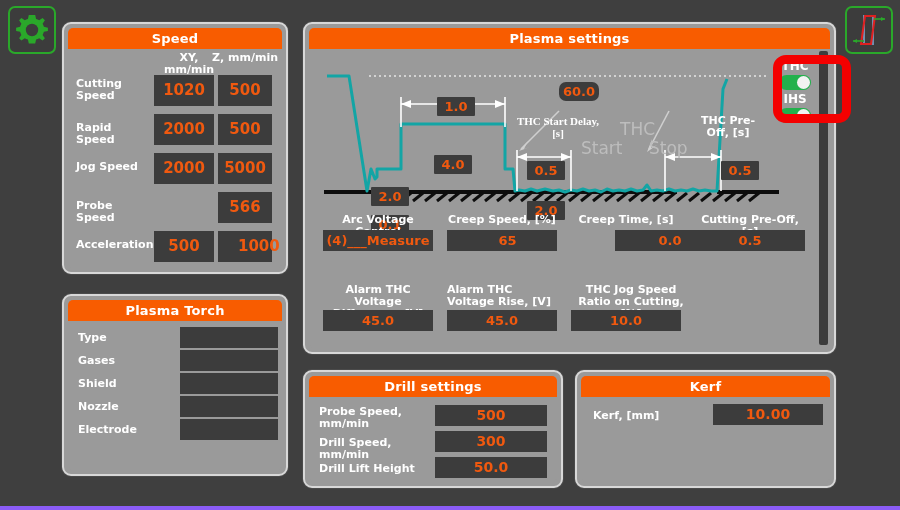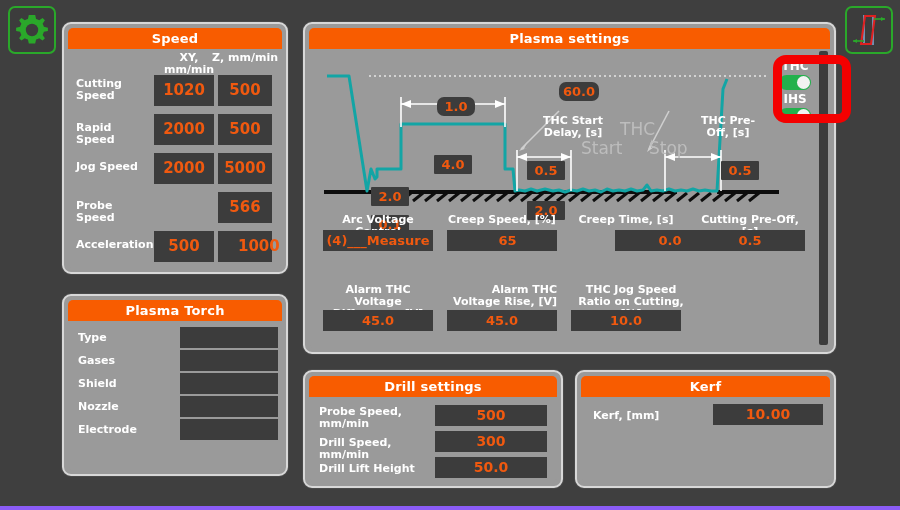--- a/index.html
+++ b/index.html
@@ -234,30 +234,30 @@
           </g>
           <polygon points="210,102 219,92 215,100 221,98" fill="#cfcfcf"></polygon>
           <g stroke="#cfcfcf" stroke-width="1.6" fill="none">
             <line x1="360" y1="62" x2="340" y2="100"></line>
           </g>
           <polygon points="338,103 343,90 342,99 348,96" fill="#cfcfcf"></polygon>
         </svg>
 
         
         <div class="dimlabel" style="left:250px;top:33px;width:40px;border-radius:7px;">60.0</div>
-        <div class="dimlabel" style="left:128px;top:48px;width:38px;border-radius:7px;">1.0</div>
+        <div class="dimlabel" style="left:128px;top:48px;width:38px;">1.0</div>
         <div class="dimlabel" style="left:125px;top:106px;width:38px;">4.0</div>
         <div class="dimlabel" style="left:62px;top:138px;width:38px;">2.0</div>
         <div class="dimlabel" style="left:62px;top:166px;width:38px;">0.1</div>
         <div class="dimlabel" style="left:218px;top:112px;width:38px;">0.5</div>
         <div class="dimlabel" style="left:218px;top:152px;width:38px;">2.0</div>
         <div class="dimlabel" style="left:412px;top:112px;width:38px;">0.5</div>
 
         
-        <div class="antext" style="left:218px;top:66px;width:92px;">THC Start Delay, [s]</div>
+        <div class="antext" style="left:203px;top:66px;width:92px;font-family:Liberation Serif, serif;">THC Start Delay, [s]</div>
         <div class="antext" style="left:384px;top:66px;width:70px;">THC Pre-Off, [s]</div>
         <div class="greytext" style="left:311px;top:71px;">THC</div>
         <div class="greytext" style="left:272px;top:90px;">Start</div>
         <div class="greytext" style="left:340px;top:90px;">Stop</div>
       </div>
 
       <div id="thc-toggles">
         <div>
           <div class="tgl-label">THC</div>
           <div class="tgl">
@@ -280,21 +280,21 @@
 
       <div class="lbl" style="left:262px;top:186px;width:110px;text-align:center;">Creep Time, [s]</div>
       <div class="vbox" style="left:262px;top:202px;width:110px;height:21px;font-size:13px;line-height:21px;margin-left:44px;">0.0</div>
 
       <div class="lbl" style="left:386px;top:186px;width:110px;text-align:center;">Cutting Pre-Off, [s]</div>
       <div class="vbox" style="left:386px;top:202px;width:110px;height:21px;font-size:13px;line-height:21px;">0.5</div>
 
       <div class="lbl" style="left:14px;top:256px;width:110px;text-align:center;">Alarm THC Voltage Difference, [V]</div>
       <div class="vbox" style="left:14px;top:282px;width:110px;height:21px;font-size:13px;line-height:21px;">45.0</div>
 
-      <div class="lbl" style="left:138px;top:256px;width:110px;text-align:right;">Alarm THC Voltage Rise, [V]</div>
+      <div class="lbl" style="left:138px;top:256px;width:110px;text-align:left;">Alarm THC Voltage Rise, [V]</div>
       <div class="vbox" style="left:138px;top:282px;width:110px;height:21px;font-size:13px;line-height:21px;">45.0</div>
 
       <div class="lbl" style="left:262px;top:256px;width:120px;text-align:center;">THC Jog Speed Ratio on Cutting, [%]</div>
       <div class="vbox" style="left:262px;top:282px;width:110px;height:21px;font-size:13px;line-height:21px;">10.0</div>
 
       <div id="plasma-scroll"></div>
     </div>
   </div>
 
   <div id="thc-highlight"></div>

